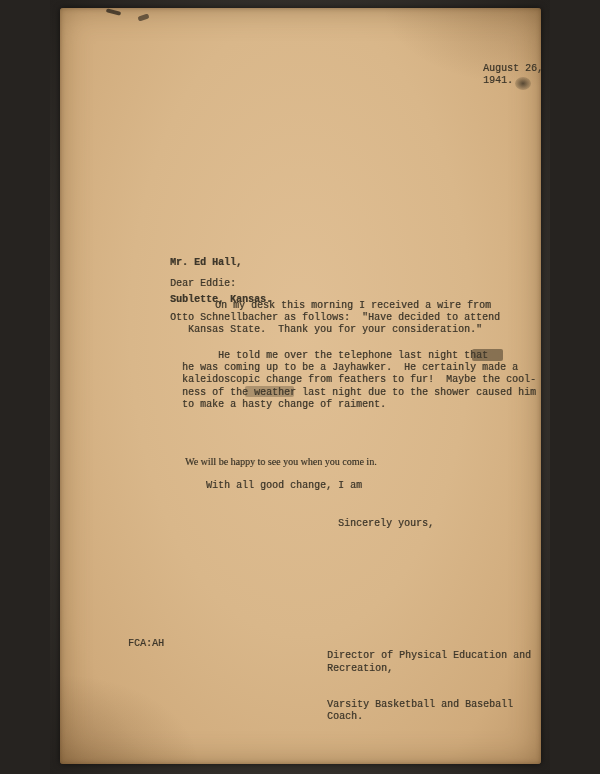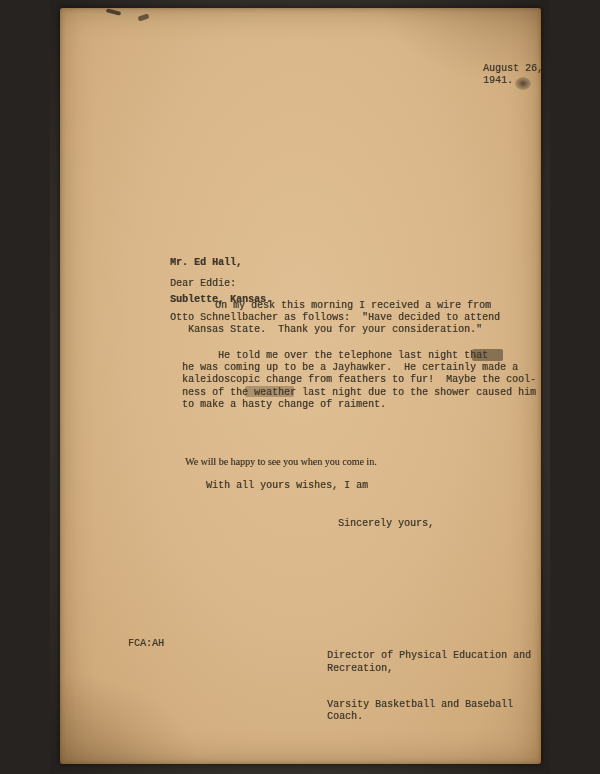--- a/index.html
+++ b/index.html
@@ -102,21 +102,21 @@
 
   <div class="typed" style="left:120px; top:350px;margin-left:12px;">      He told me over the telephone last night that
 he was coming up to be a Jayhawker.  He certainly made a
 kaleidoscopic change from feathers to fur!  Maybe the cool-
 ness of the weather last night due to the shower caused him
 to make a hasty change of raiment.</div>
 
 
   <div class="typed" style="left:120px; top:456px;font-family:Liberation Serif, serif;">      We will be happy to see you when you come in.</div>
 
-  <div class="typed" style="left:120px; top:480px;">      With all yours wishes, I am</div>
+  <div class="typed" style="left:120px; top:480px;">      With all good change, I am</div>
 
   <div class="typed" style="left:277px; top:518px;margin-left:11px;">Sincerely yours,</div>
 
   <div class="typed" style="left:277px; top:626px;">
     <div>Director of Physical Education and Recreation,</div>
     <div>Varsity Basketball and Baseball Coach.</div>
   </div>
 
   <div class="typed" style="left:78px; top:638px;">FCA:AH</div>
 

